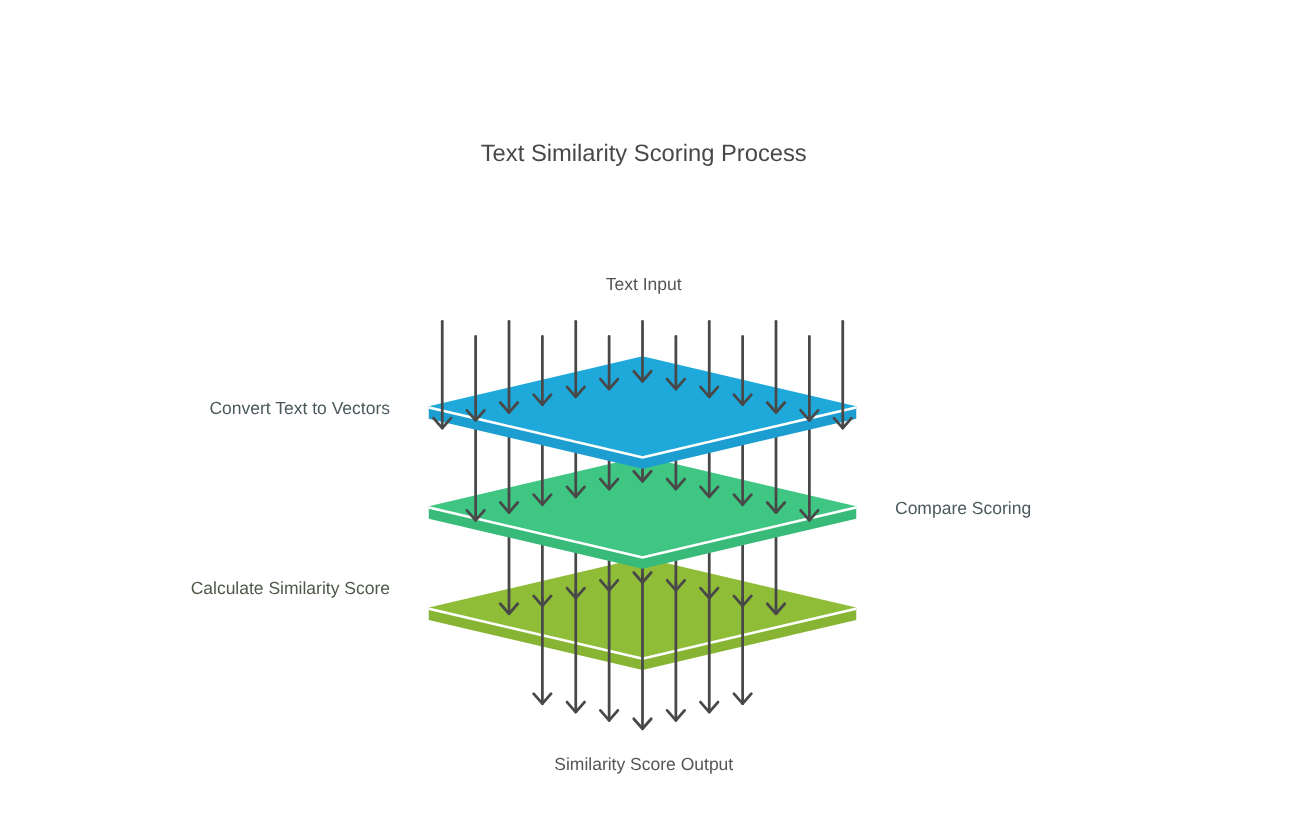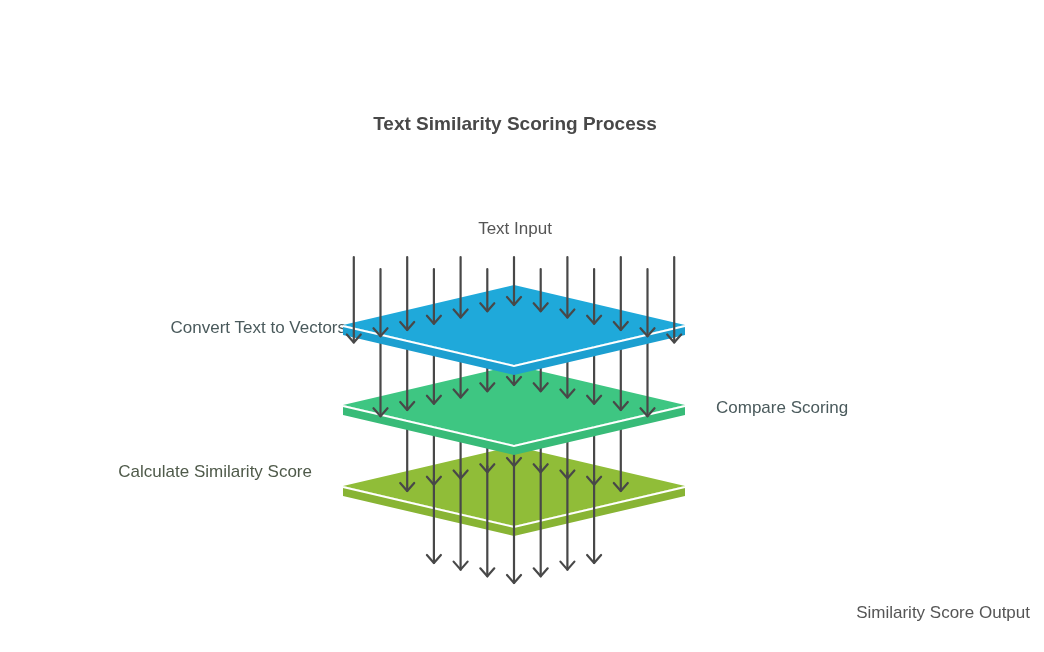--- a/index.html
+++ b/index.html
@@ -1,23 +1,23 @@
 <!DOCTYPE html>
 <html><head>
 <meta charset="utf-8">
 <style>
   html, body { margin: 0; padding: 0; background: #ffffff; }
   body { width: 1044px; height: 652px; position: relative; overflow: hidden;
          font-family: "Liberation Sans", "DejaVu Sans", sans-serif; }
   .title { position: absolute; left: 0; width: 1030px; top: 113px; text-align: center;
-           font-size: 19px; font-weight: bold; color: #484848; }
-  .lbl { position: absolute; font-size: 17px; color: #4a5a5c; white-space: nowrap; }
+           font-size: 19px; font-weight: normal; color: #484848; }
+  .lbl { position: absolute; font-size: 14px; color: #4a5a5c; white-space: nowrap; }
   #lbl-input { left: 0; width: 1030px; top: 219px; text-align: center; color: #555; }
-  #lbl-output { left: 0; width: 1030px; top: 603px; text-align: right; color: #555; }
-  #lbl-l1 { right: 698px; top: 318px; text-align: right; }
+  #lbl-output { left: 0; width: 1030px; top: 603px; text-align: center; color: #555; }
+  #lbl-l1 { right: 732px; top: 318px; text-align: right; }
   #lbl-l2 { left: 716px; top: 398px; }
   #lbl-l3 { right: 732px; top: 462px; text-align: right; color: #4f5a4a; }
   svg { position: absolute; left: 0; top: 0; }
 </style>
 </head>
 <body>
 
 <div class="title">Text Similarity Scoring Process</div>
 <div class="lbl" id="lbl-input">Text Input</div>
 <div class="lbl" id="lbl-l1">Convert Text to Vectors</div>

